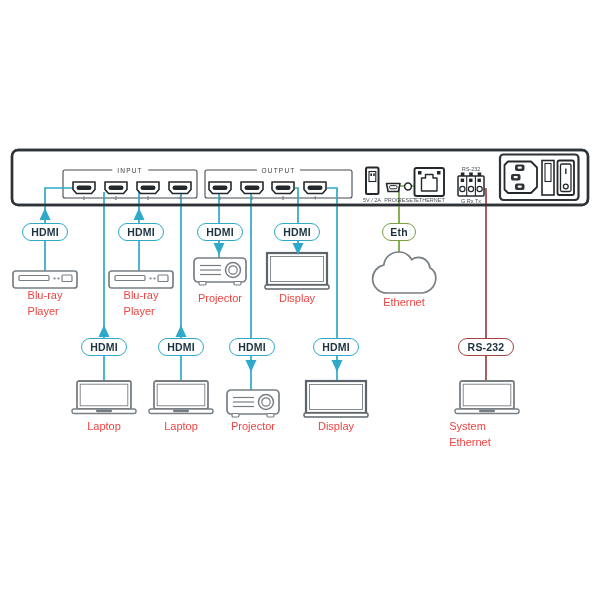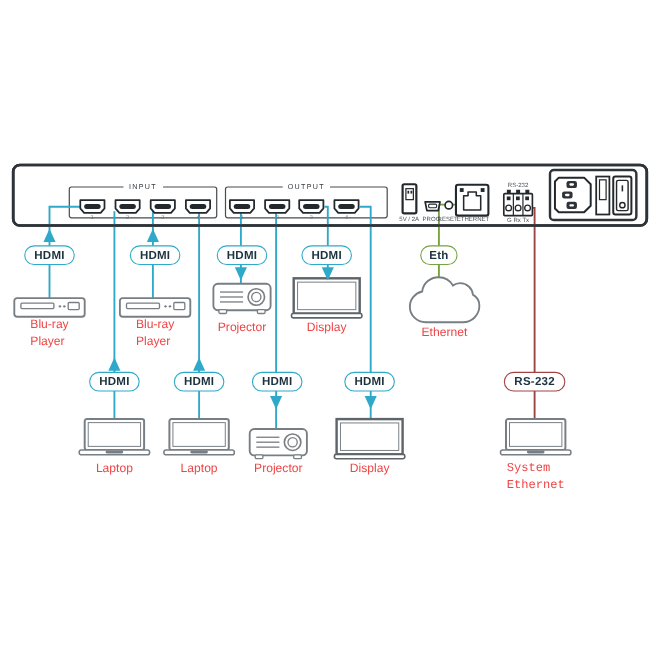--- a/index.html
+++ b/index.html
@@ -236,18 +236,18 @@
       <span style="display:block">Blu-ray</span>
       <span style="display:block">Player</span>
     </div>
   <div class="dev-label" style="left:220px; top:291px;"><span>Projector</span></div>
   <div class="dev-label" style="left:297px; top:291px;"><span>Display</span></div>
   <div class="dev-label" style="left:404px; top:295px;"><span>Ethernet</span></div>
   <div class="dev-label" style="left:104px; top:419px;"><span>Laptop</span></div>
   <div class="dev-label" style="left:181px; top:419px;"><span>Laptop</span></div>
   <div class="dev-label" style="left:253px; top:419px;"><span>Projector</span></div>
   <div class="dev-label" style="left:336px; top:419px;"><span>Display</span></div>
-  <div class="dev-label" style="left:487px; top:419px;font-family:Liberation Mono, monospace;">
+  <div class="dev-label" style="left:470px; top:419px;">
       <span style="display:block">System</span>
       <span style="display:block">Ethernet</span>
     </div>
 
 </div>
 
 </body></html>

